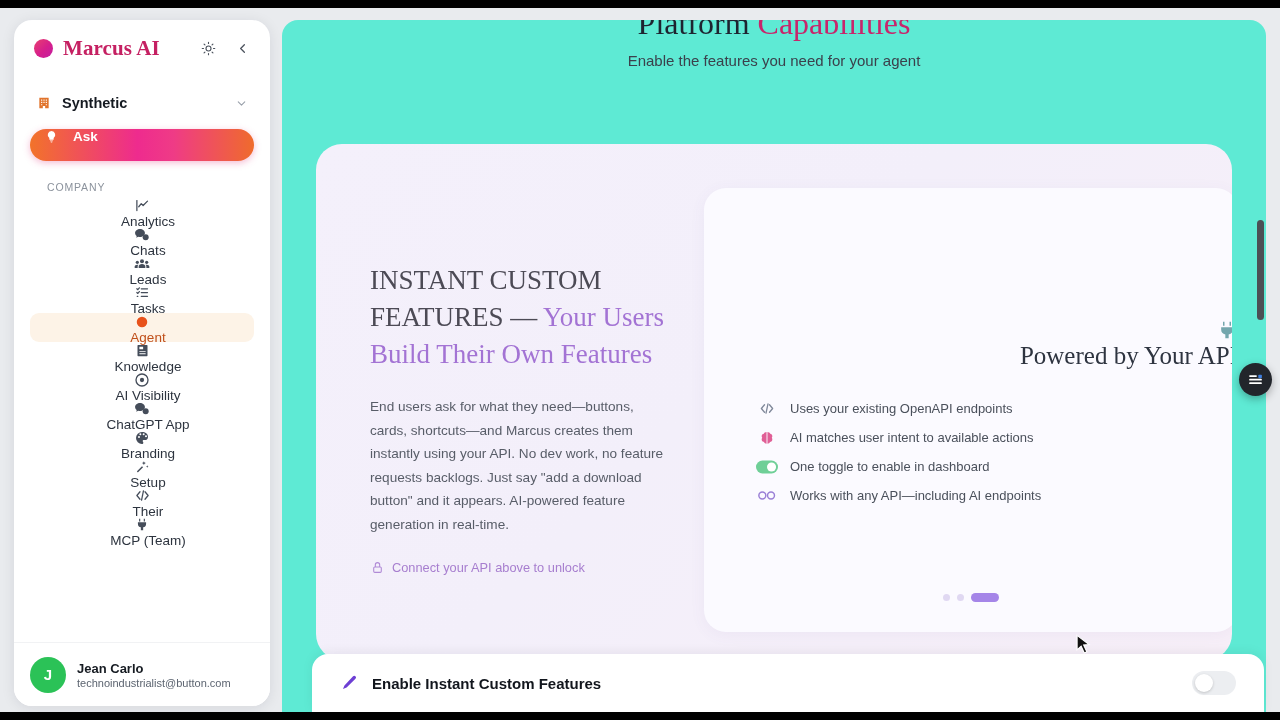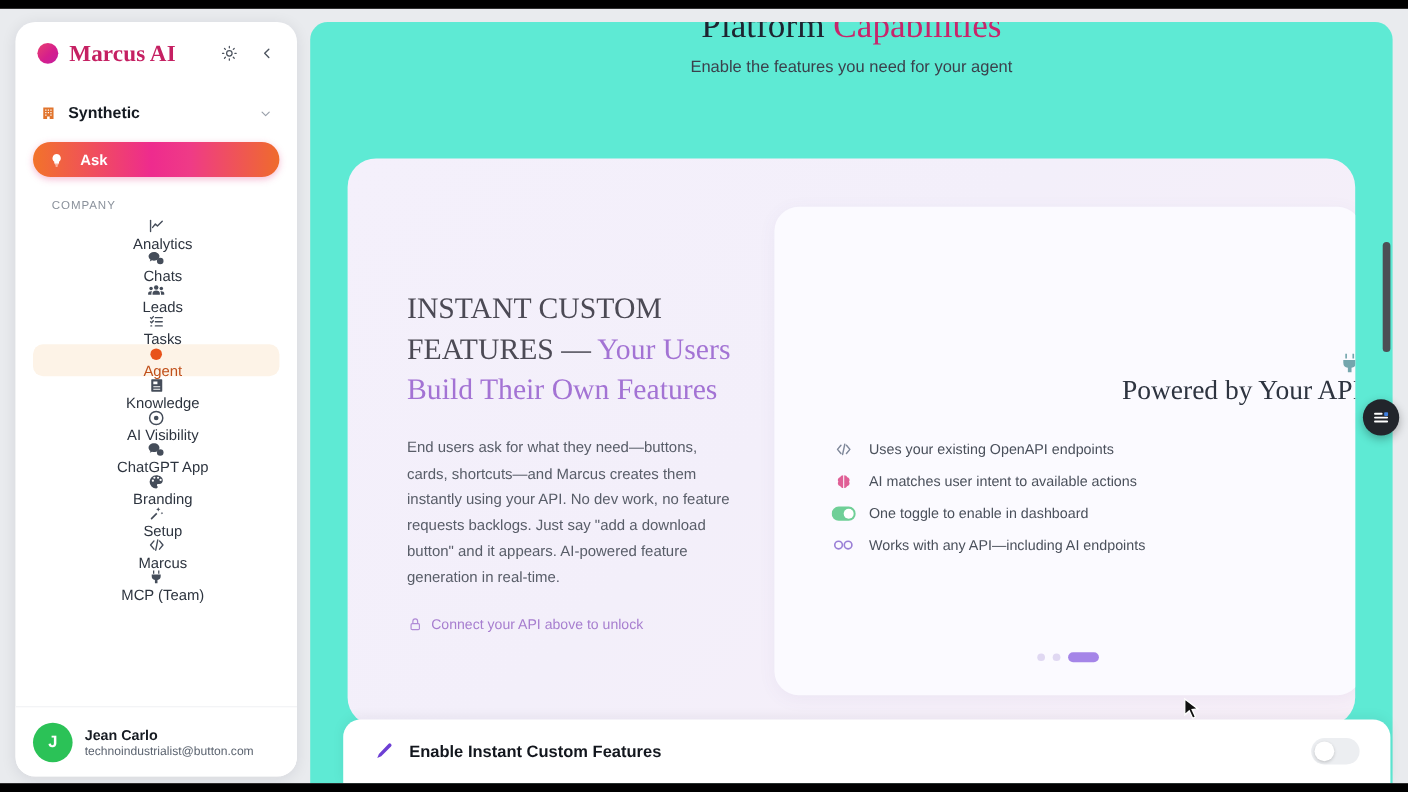--- a/index.html
+++ b/index.html
@@ -108,21 +108,21 @@
     color: #151a21;
   }
   .workspace-chev {
     margin-left: auto;
     color: #9aa1ab;
     display: flex; align-items: center;
   }
 
   .ask-btn {
     display: flex;
-    align-items: center;
+    align-items: flex-start;
     margin: 11px 16px 0 16px;
     height: 32px;
     border-radius: 16px;
     padding: 0 14px;
     background: linear-gradient(90deg,#f2732a 0%, #ee2b8e 48%, #ef3b86 64%, #ef6b2c 100%);
     box-shadow: 0 2px 7px rgba(226,60,130,0.35);
     cursor: pointer;
   }
   .ask-icon {
     width: 15px; height: 15px;
@@ -595,21 +595,21 @@
       </div>
 
       <div class="nav-item">
         <span class="nav-ico">
           <svg width="17" height="15" viewBox="0 0 24 24" fill="none" stroke="currentColor" stroke-width="2" stroke-linecap="round" stroke-linejoin="round">
             <polyline points="8 6 3 12 8 18"></polyline>
               <polyline points="16 6 21 12 16 18"></polyline>
               <line x1="13.5" y1="4.5" x2="10.5" y2="19.5"></line>
           </svg>
         </span>
-        <span class="nav-label">Marcus</span>
+        <span class="nav-label">Their</span>
       </div>
 
       <div class="nav-item">
         <span class="nav-ico">
           <svg width="14" height="15" viewBox="0 0 24 24" fill="currentColor">
             <path d="M9 2v5H7V2H9zm8 0v5h-2V2h2zM5 8h14v3a6 6 0 01-5 5.9V22h-4v-5.1A6 6 0 015 11V8z"></path>
           </svg>
         </span>
         <span class="nav-label">MCP (Team)</span>
       </div>

